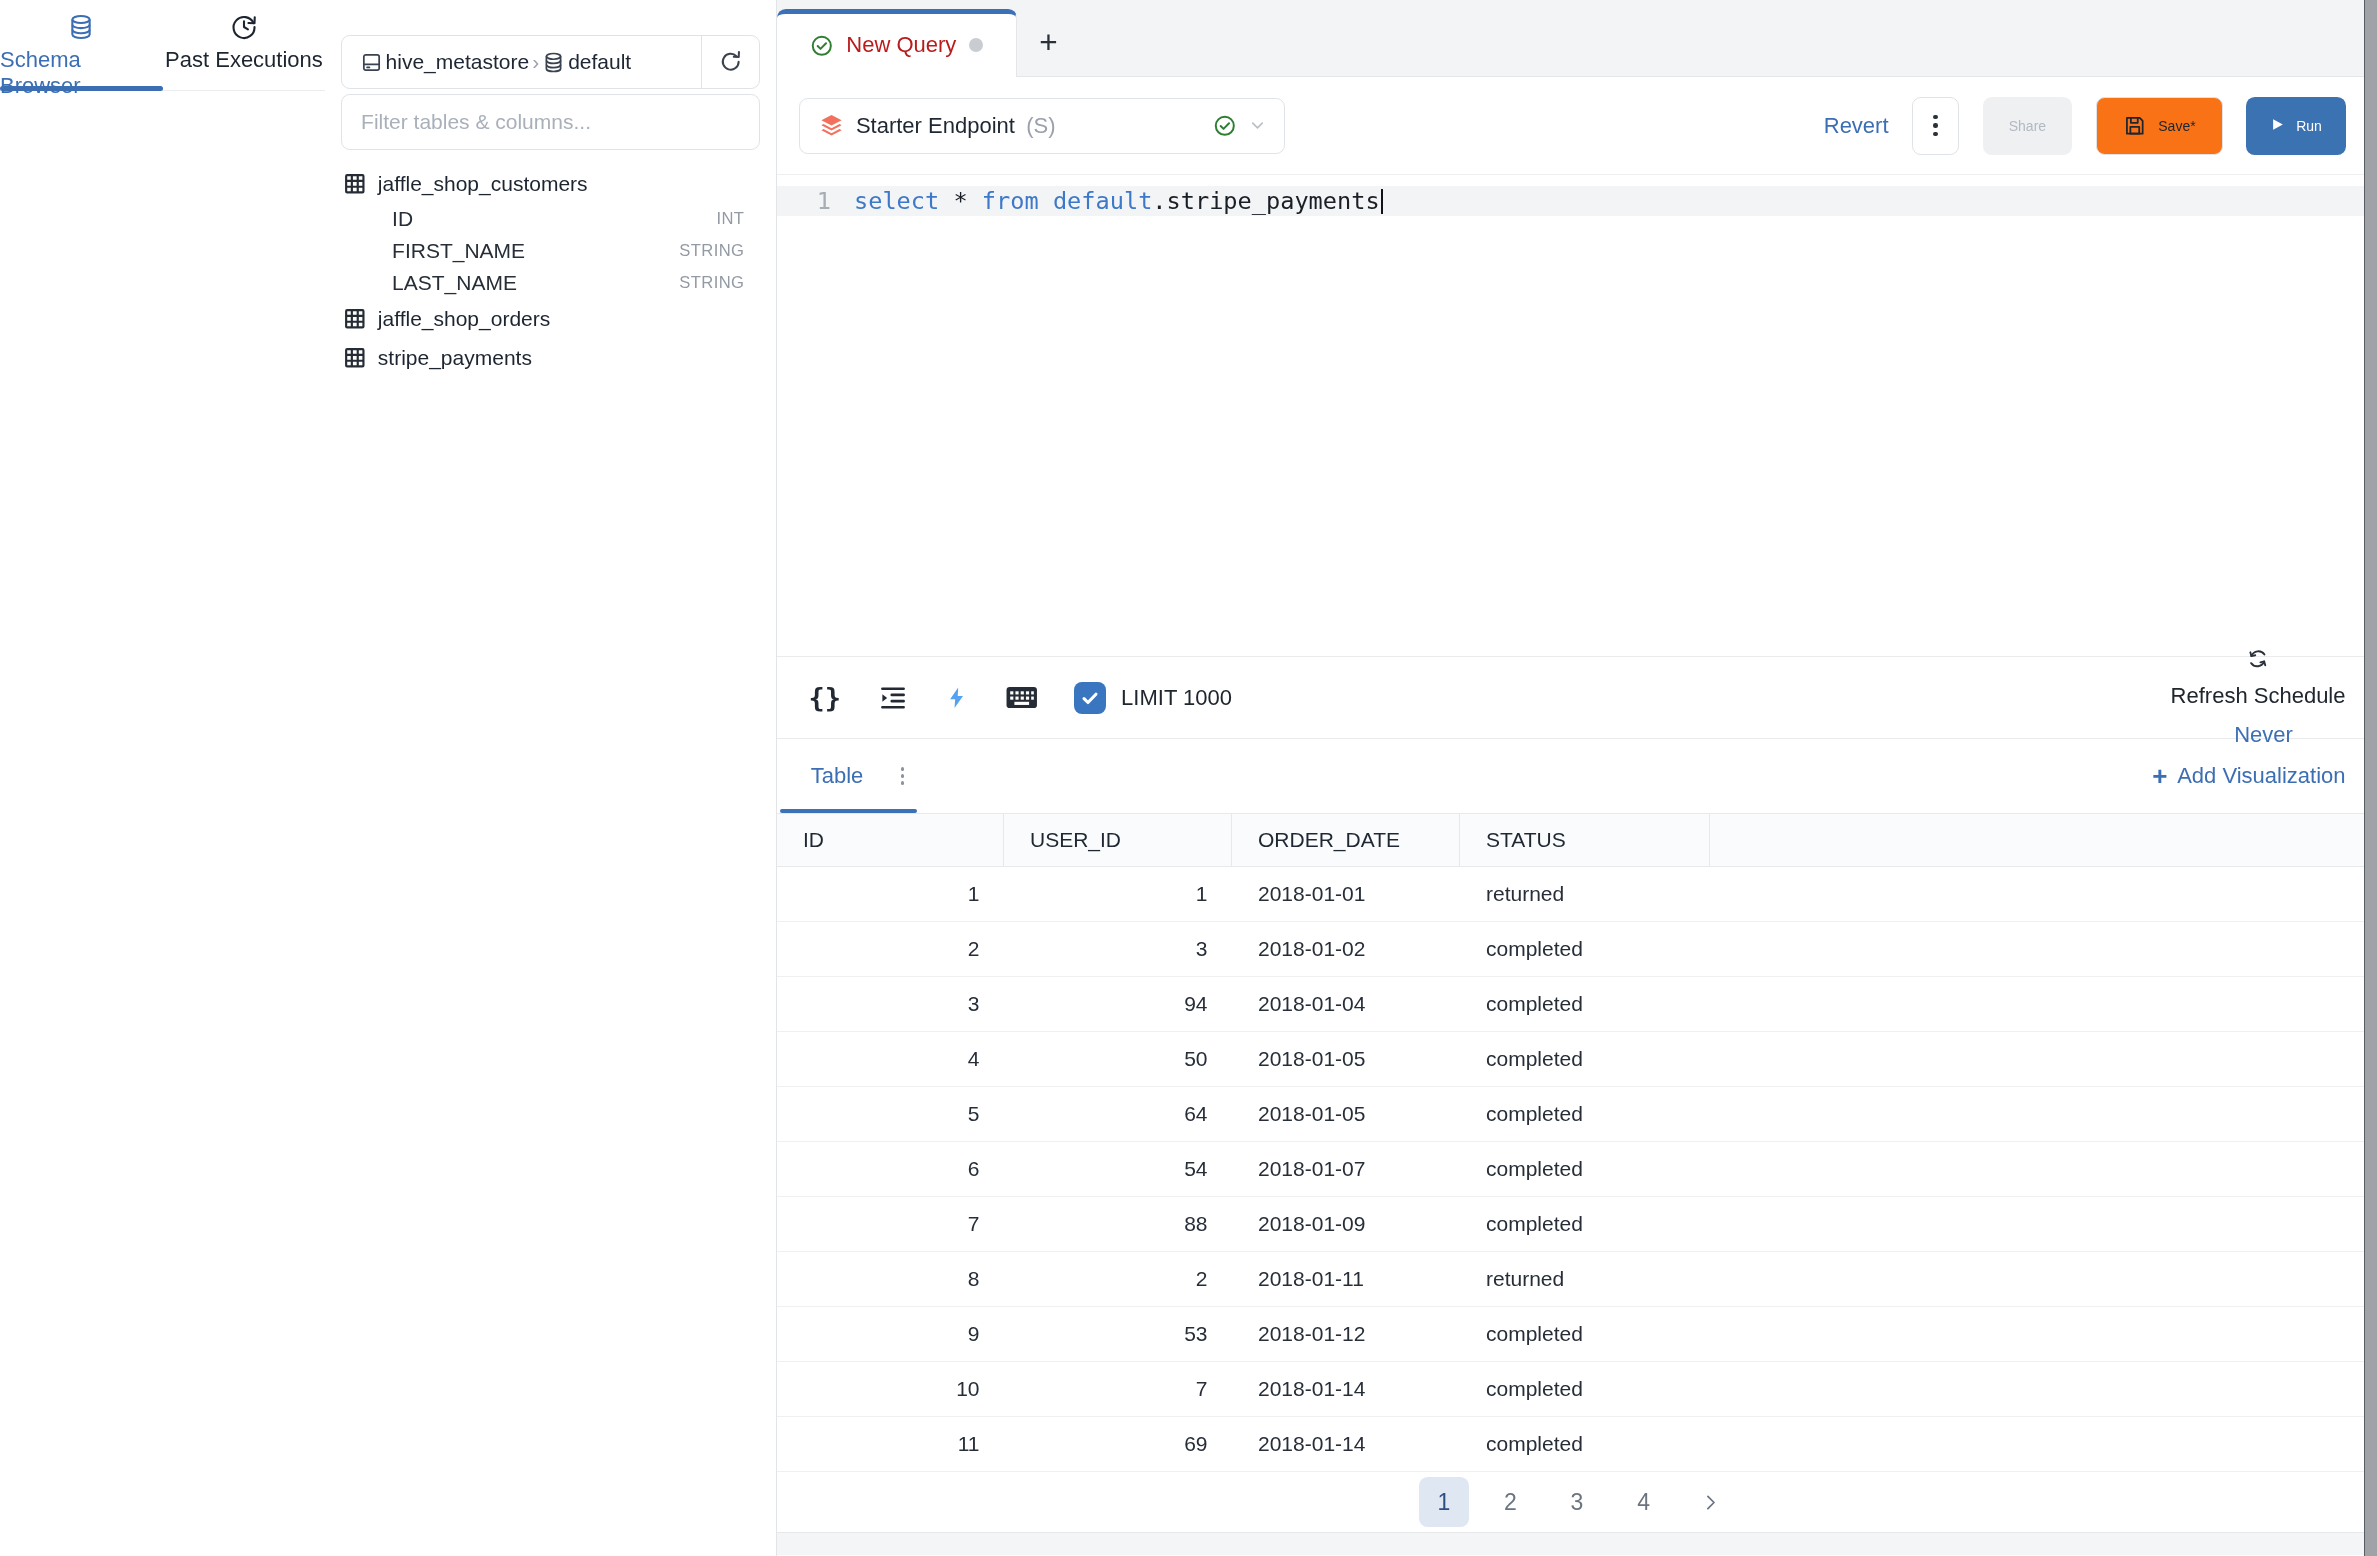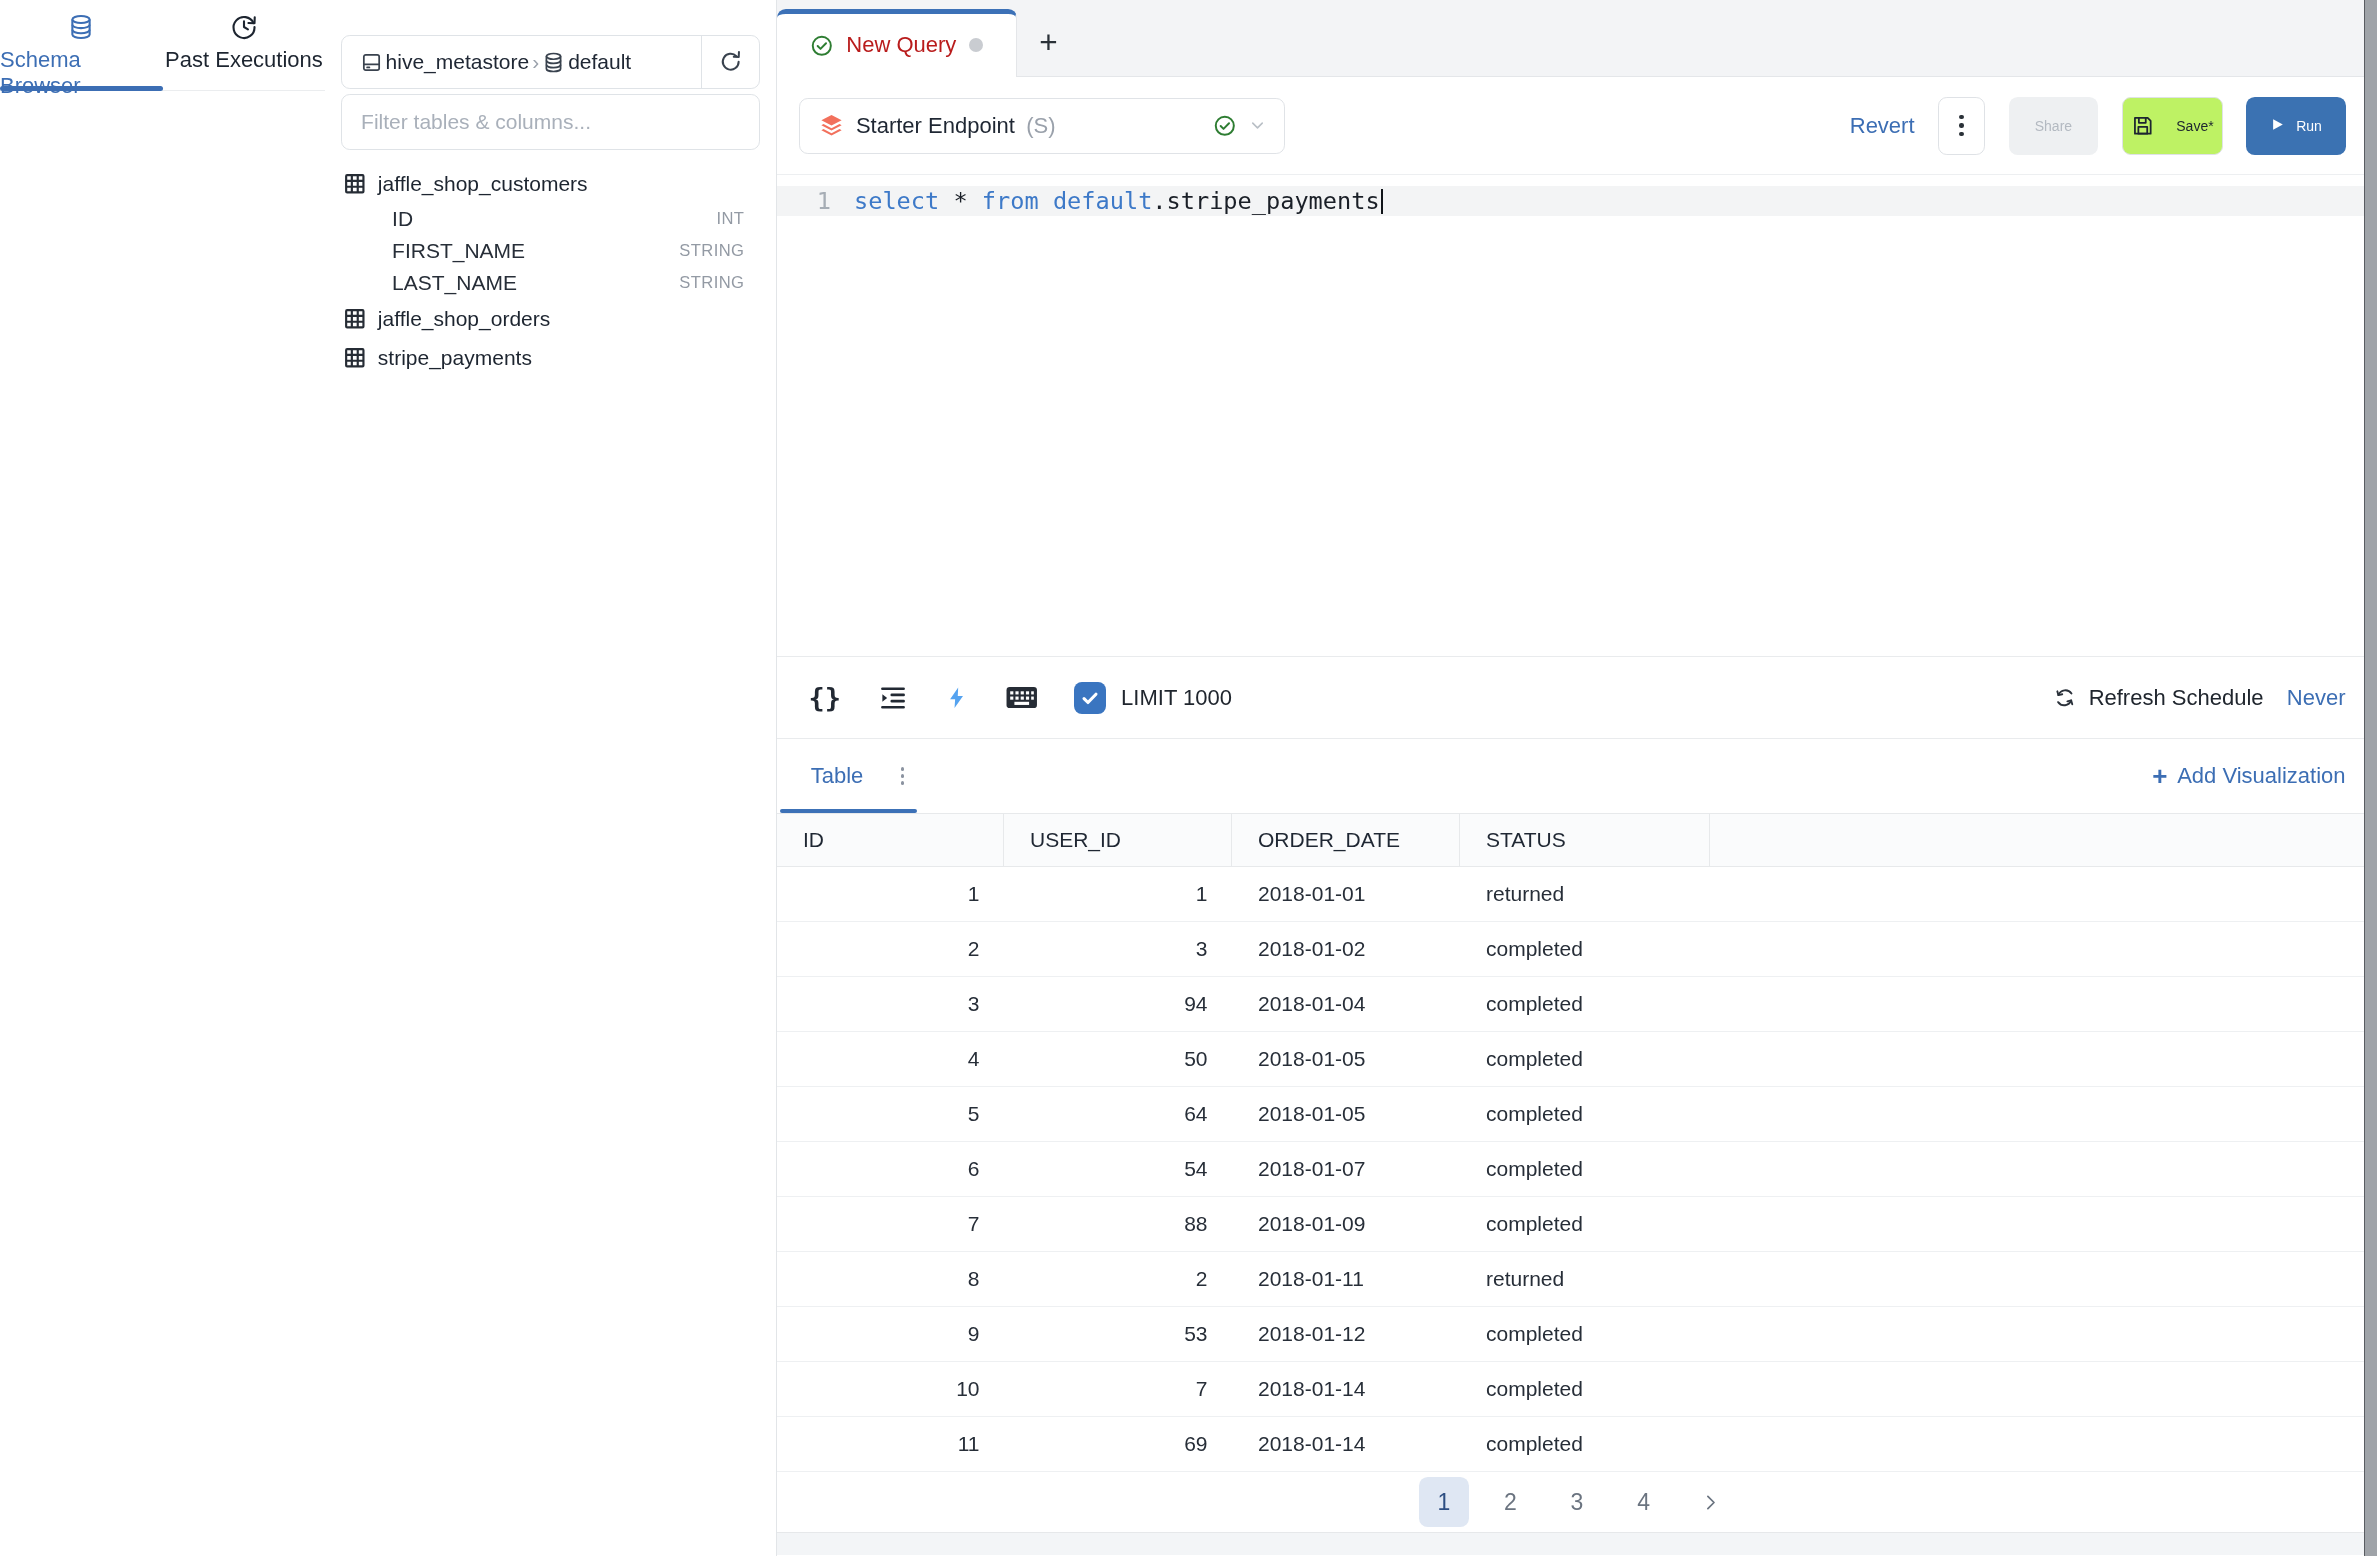--- a/index.html
+++ b/index.html
@@ -51,21 +51,21 @@
   .ep-fill { flex:1; }
   .ep-check { width:23.6px; height:23.6px; flex:none; }
   .ep-chev { width:19px; height:19px; color:#b9bfc6; flex:none; }
   .tb-fill { flex:1; }
   .actions { display:flex; align-items:center; gap:23.6px; }
   .revert-link { font-size:22px; color:#3c6eb4; cursor:pointer; }
   .kebab-btn { width:47px; height:58px; border:0.9px solid #dfe2e6; border-radius:8.8px; display:flex; flex-direction:column; align-items:center; justify-content:center; gap:4.4px; background:#fff; cursor:pointer; }
   .kebab-btn i { width:4.4px; height:4.4px; border-radius:50%; background:#2a3138; }
   .btn { height:58px; border-radius:8.8px; display:flex; align-items:center; justify-content:center; font-size:14px; font-family:"Liberation Sans",sans-serif; cursor:pointer; }
   .share-btn { padding:0 26px; background:#eef0f2; border:none; color:#b3b9c1; }
-  .save-btn { padding:0 8px; background:#bef264; border:0.9px solid #dfe2e6; color:#1d2530; font-weight:500; gap:22px; }
+  .save-btn { padding:0 26px; background:#f97316; border:0.9px solid #dfe2e6; color:#1d2530; font-weight:500; gap:12px; }
   .save-btn .sv-ic { width:23.6px; height:23.6px; color:#1d2530; }
   .run-btn { padding:0 23.6px; background:#3b72b2; border:none; color:#fff; font-weight:500; gap:11.4px; }
   .run-btn .pl-ic { width:15px; height:16.6px; }
 
   .editor { height:481px; padding-top:11.4px; background:#fff; flex:none; }
   .code-line { height:30px; background:#f3f4f5; display:flex; align-items:center; font-family:"DejaVu Sans Mono", monospace; font-size:23.6px; }
   .ln { width:54px; text-align:right; color:#a6adb5; flex:none; }
   .code { margin-left:23px; white-space:pre; color:#1a1f27; }
   .code .kw { color:#3d79c8; }
   .caret { display:inline-block; width:2.6px; height:25.4px; background:#101419; vertical-align:middle; margin-left:0.9px; }
@@ -73,21 +73,21 @@
   .icon-row { height:83px; border-top:0.9px solid #e9ebed; border-bottom:0.9px solid #e9ebed; display:flex; align-items:center; padding:0 31.5px; gap:37px; flex:none; }
   .braces { font-family:"DejaVu Sans Mono",monospace; font-size:27px; font-weight:bold; color:#222933; cursor:pointer; }
   .bar-ic { width:30px; height:30px; color:#222933; cursor:pointer; }
   .bolt-ic { width:23.6px; height:23.6px; cursor:pointer; }
   .kbd-ic { width:31.5px; height:26px; cursor:pointer; }
   .limit-group { display:flex; align-items:center; gap:15px; }
   .checkbox { width:32px; height:32px; border-radius:7.9px; background:#3a75c0; display:flex; align-items:center; justify-content:center; cursor:pointer; }
   .checkbox svg { width:22px; height:22px; }
   .limit-label { font-size:22px; color:#20262e; }
   .ir-fill { flex:1; }
-  .sched-group { display:flex; align-items:center; gap:12.3px; }
+  .sched-group { display:flex; align-items:center; gap:12.3px;flex-direction:column; }
   .sched-ic { width:23.6px; height:23.6px; color:#2a313a; }
   .sched-label { font-size:22px; color:#20262e; }
   .sched-value { font-size:22px; color:#3c6eb4; margin-left:11px; cursor:pointer; }
 
   .results-head { height:74px; display:flex; align-items:center; padding-right:31.5px; flex:none; }
   .table-tab { width:143px; height:100%; position:relative; display:flex; align-items:center; justify-content:center; cursor:pointer; }
   .table-tab::after { content:""; position:absolute; left:2.6px; right:2.6px; bottom:0; height:4.4px; background:#3c71b7; border-radius:2.6px; }
   .table-tab-label { font-size:22px; font-weight:500; color:#3c6eb4; margin-right:23px; }
   .viz-kebab { position:absolute; right:15.8px; display:flex; flex-direction:column; gap:3.5px; cursor:pointer; }
   .viz-kebab i { width:3.5px; height:3.5px; border-radius:50%; background:#8b93a0; }

